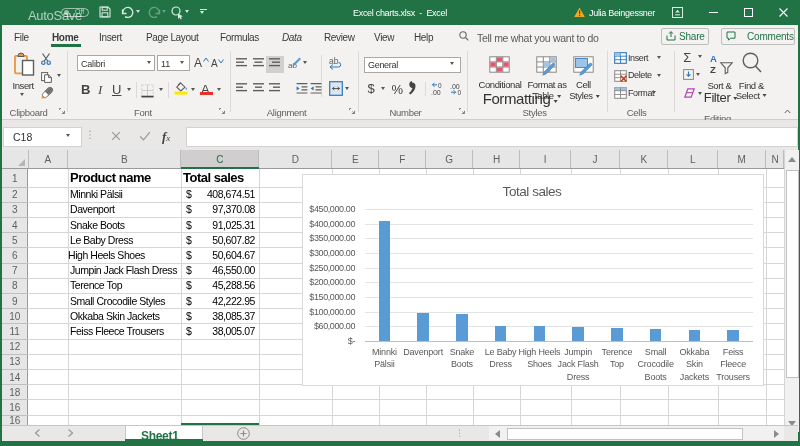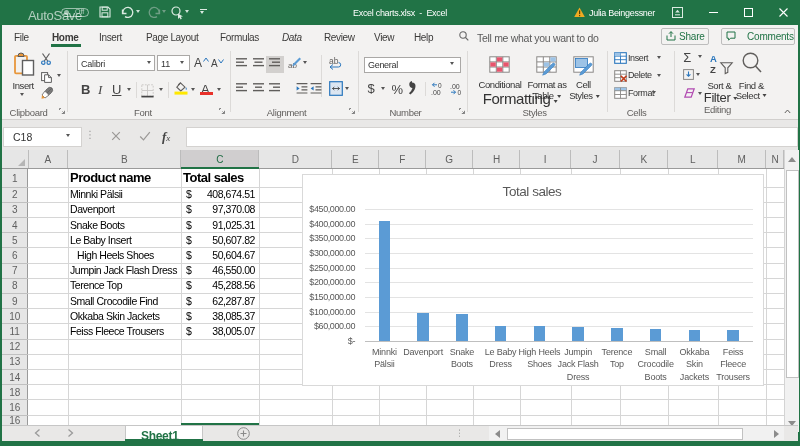--- a/index.html
+++ b/index.html
@@ -87,21 +87,21 @@
 <div class="ab" style="left:358px;top:51px;width:1px;height:61px;background:#dcdad8;"></div>
 <div class="ab" style="left:467px;top:51px;width:1px;height:61px;background:#dcdad8;"></div>
 <div class="ab" style="left:607px;top:51px;width:1px;height:61px;background:#dcdad8;"></div>
 <div class="ab" style="left:673.8px;top:51px;width:1px;height:61px;background:#dcdad8;"></div>
 <div class="tx" style="left:28.6px;top:106.5px;transform:translateX(-50%);font-size:9.5px;letter-spacing:-0.3px;color:#605e5c;">Clipboard</div>
 <div class="tx" style="left:143px;top:106.5px;transform:translateX(-50%);font-size:9.5px;letter-spacing:-0.3px;color:#605e5c;">Font</div>
 <div class="tx" style="left:286.6px;top:106.5px;transform:translateX(-50%);font-size:9.5px;letter-spacing:-0.3px;color:#605e5c;">Alignment</div>
 <div class="tx" style="left:405.5px;top:106.5px;transform:translateX(-50%);font-size:9.5px;letter-spacing:-0.3px;color:#605e5c;">Number</div>
 <div class="tx" style="left:534.6px;top:106.5px;transform:translateX(-50%);font-size:9.5px;letter-spacing:-0.3px;color:#605e5c;">Styles</div>
 <div class="tx" style="left:636.6px;top:106.5px;transform:translateX(-50%);font-size:9.5px;letter-spacing:-0.3px;color:#605e5c;">Cells</div>
-<div class="tx" style="left:717.5px;top:104px;transform:translateX(-50%);font-size:9.5px;letter-spacing:-0.3px;color:#605e5c;">Editing</div>
+<div class="tx" style="left:717.5px;top:113px;transform:translateX(-50%);font-size:9.5px;letter-spacing:-0.3px;color:#605e5c;">Editing</div>
 <svg style="left:59px;top:108px;" width="6" height="6" viewBox="0 0 6 6">
 <path d="M0.5 2 V0.5 H2 M3.5 3.5 L5.5 5.5 M5.5 2.8 V5.5 H2.8" fill="none" stroke="#777" stroke-width="0.9"></path>
 </svg>
 <svg style="left:219.4px;top:108px;" width="6" height="6" viewBox="0 0 6 6">
 <path d="M0.5 2 V0.5 H2 M3.5 3.5 L5.5 5.5 M5.5 2.8 V5.5 H2.8" fill="none" stroke="#777" stroke-width="0.9"></path>
 </svg>
 <svg style="left:349.4px;top:108px;" width="6" height="6" viewBox="0 0 6 6">
 <path d="M0.5 2 V0.5 H2 M3.5 3.5 L5.5 5.5 M5.5 2.8 V5.5 H2.8" fill="none" stroke="#777" stroke-width="0.9"></path>
 </svg>
 <svg style="left:459.2px;top:108px;" width="6" height="6" viewBox="0 0 6 6">
@@ -433,35 +433,35 @@
 <div class="tx" style="left:183px;top:170px;font-size:13px;font-weight:bold;letter-spacing:-0.5px;color:#000;">Total sales</div>
 <div class="tx" style="left:70px;top:194.1px;transform:translateY(-50%);font-size:10.5px;letter-spacing:-0.45px;color:#000;">Minnki Pälsii</div>
 <div class="tx" style="left:186px;top:194.1px;transform:translateY(-50%);font-size:10.5px;color:#000;">$</div>
 <div class="tx" style="left:255px;top:194.1px;transform:translate(-100%,-50%);font-size:10.5px;letter-spacing:-0.45px;color:#000;">408,674.51</div>
 <div class="tx" style="left:70px;top:209.3px;transform:translateY(-50%);font-size:10.5px;letter-spacing:-0.45px;color:#000;">Davenport</div>
 <div class="tx" style="left:186px;top:209.3px;transform:translateY(-50%);font-size:10.5px;color:#000;">$</div>
 <div class="tx" style="left:255px;top:209.3px;transform:translate(-100%,-50%);font-size:10.5px;letter-spacing:-0.45px;color:#000;">97,370.08</div>
 <div class="tx" style="left:70px;top:224.5px;transform:translateY(-50%);font-size:10.5px;letter-spacing:-0.45px;color:#000;">Snake Boots</div>
 <div class="tx" style="left:186px;top:224.5px;transform:translateY(-50%);font-size:10.5px;color:#000;">$</div>
 <div class="tx" style="left:255px;top:224.5px;transform:translate(-100%,-50%);font-size:10.5px;letter-spacing:-0.45px;color:#000;">91,025.31</div>
-<div class="tx" style="left:70px;top:239.7px;transform:translateY(-50%);font-size:10.5px;letter-spacing:-0.45px;color:#000;">Le Baby Insert</div>
+<div class="tx" style="left:70px;top:239.7px;transform:translateY(-50%);font-size:10.5px;letter-spacing:-0.45px;color:#000;">Le Baby Dress</div>
 <div class="tx" style="left:186px;top:239.7px;transform:translateY(-50%);font-size:10.5px;color:#000;">$</div>
 <div class="tx" style="left:255px;top:239.7px;transform:translate(-100%,-50%);font-size:10.5px;letter-spacing:-0.45px;color:#000;">50,607.82</div>
-<div class="tx" style="left:77px;top:254.9px;transform:translateY(-50%);font-size:10.5px;letter-spacing:-0.45px;color:#000;">High Heels Shoes</div>
+<div class="tx" style="left:68px;top:254.9px;transform:translateY(-50%);font-size:10.5px;letter-spacing:-0.45px;color:#000;">High Heels Shoes</div>
 <div class="tx" style="left:186px;top:254.9px;transform:translateY(-50%);font-size:10.5px;color:#000;">$</div>
 <div class="tx" style="left:255px;top:254.9px;transform:translate(-100%,-50%);font-size:10.5px;letter-spacing:-0.45px;color:#000;">50,604.67</div>
 <div class="tx" style="left:70px;top:270.1px;transform:translateY(-50%);font-size:10.5px;letter-spacing:-0.45px;color:#000;">Jumpin Jack Flash Dress</div>
 <div class="tx" style="left:186px;top:270.1px;transform:translateY(-50%);font-size:10.5px;color:#000;">$</div>
 <div class="tx" style="left:255px;top:270.1px;transform:translate(-100%,-50%);font-size:10.5px;letter-spacing:-0.45px;color:#000;">46,550.00</div>
 <div class="tx" style="left:70px;top:285.3px;transform:translateY(-50%);font-size:10.5px;letter-spacing:-0.45px;color:#000;">Terence Top</div>
 <div class="tx" style="left:186px;top:285.3px;transform:translateY(-50%);font-size:10.5px;color:#000;">$</div>
 <div class="tx" style="left:255px;top:285.3px;transform:translate(-100%,-50%);font-size:10.5px;letter-spacing:-0.45px;color:#000;">45,288.56</div>
-<div class="tx" style="left:70px;top:300.5px;transform:translateY(-50%);font-size:10.5px;letter-spacing:-0.45px;color:#000;">Small Crocodile Find</div>
+<div class="tx" style="left:70px;top:300.5px;transform:translateY(-50%);font-size:10.5px;letter-spacing:-0.45px;color:#000;">Small Crocodile Styles</div>
 <div class="tx" style="left:186px;top:300.5px;transform:translateY(-50%);font-size:10.5px;color:#000;">$</div>
-<div class="tx" style="left:255px;top:300.5px;transform:translate(-100%,-50%);font-size:10.5px;letter-spacing:-0.45px;color:#000;">62,287.87</div>
+<div class="tx" style="left:255px;top:300.5px;transform:translate(-100%,-50%);font-size:10.5px;letter-spacing:-0.45px;color:#000;">42,222.95</div>
 <div class="tx" style="left:70px;top:315.7px;transform:translateY(-50%);font-size:10.5px;letter-spacing:-0.45px;color:#000;">Okkaba Skin Jackets</div>
 <div class="tx" style="left:186px;top:315.7px;transform:translateY(-50%);font-size:10.5px;color:#000;">$</div>
 <div class="tx" style="left:255px;top:315.7px;transform:translate(-100%,-50%);font-size:10.5px;letter-spacing:-0.45px;color:#000;">38,085.37</div>
 <div class="tx" style="left:70px;top:330.9px;transform:translateY(-50%);font-size:10.5px;letter-spacing:-0.45px;color:#000;">Feiss Fleece Trousers</div>
 <div class="tx" style="left:186px;top:330.9px;transform:translateY(-50%);font-size:10.5px;color:#000;">$</div>
 <div class="tx" style="left:255px;top:330.9px;transform:translate(-100%,-50%);font-size:10.5px;letter-spacing:-0.45px;color:#000;">38,005.07</div>
 <div class="ab" style="left:302px;top:174px;width:460px;height:210px;background:#fff;border:1px solid #d9d9d9;"></div>
 <div class="tx" style="left:532px;top:183.7px;transform:translateX(-50%);font-size:13.5px;letter-spacing:-0.45px;color:#595959;">Total sales</div>
 <div class="ab" style="left:365px;top:208.8px;width:387.5px;height:1px;background:#e3e3e3;"></div>
 <div class="tx" style="left:355px;top:208.8px;transform:translate(-100%,-50%);font-size:9px;letter-spacing:-0.4px;color:#595959;">$450,000.00</div>

